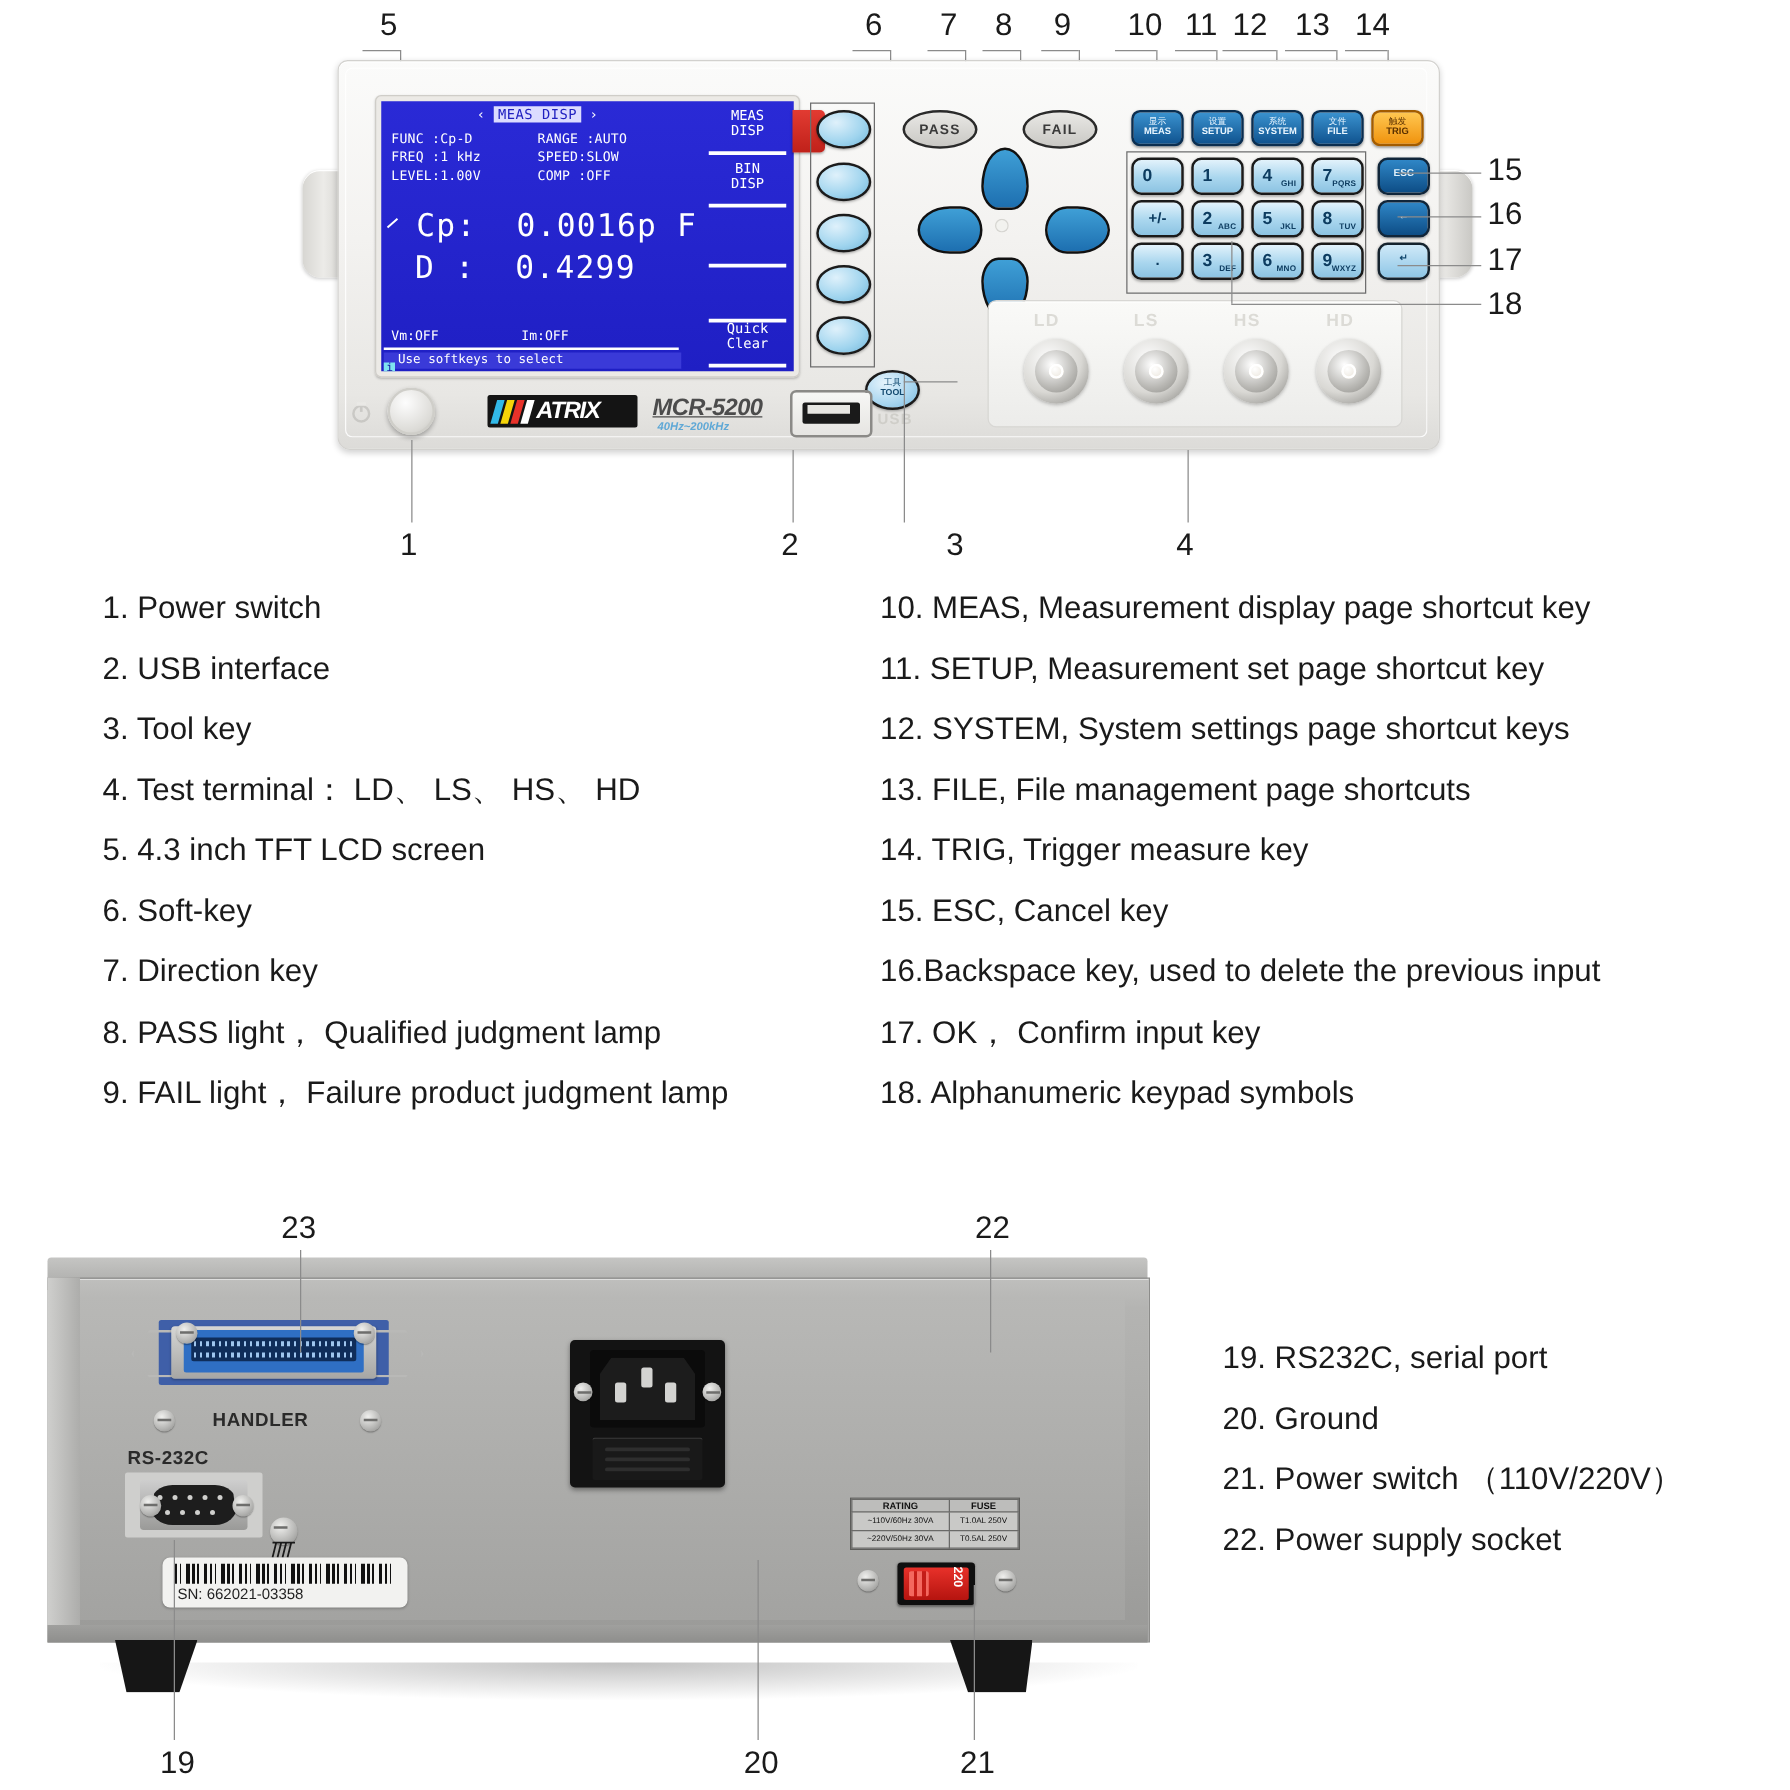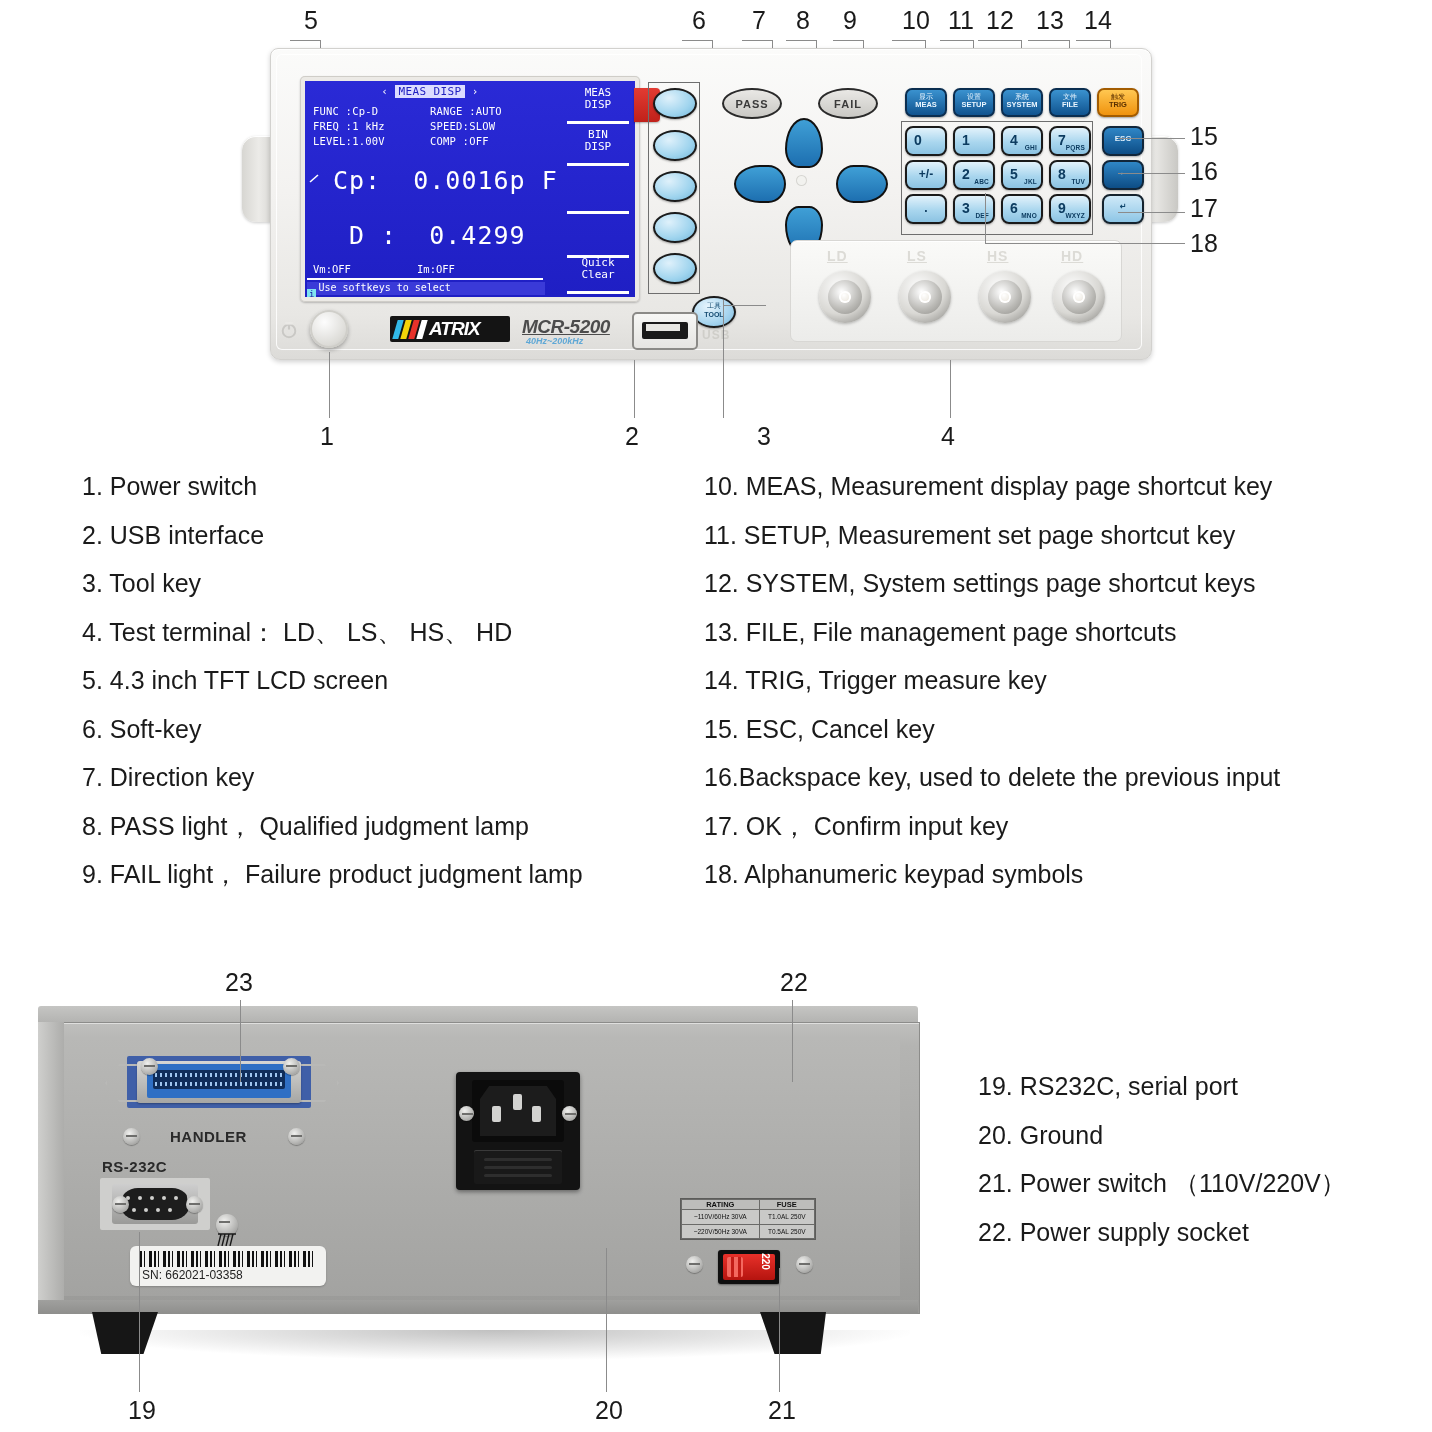--- a/index.html
+++ b/index.html
@@ -116,21 +116,21 @@
   #usb-port{position:absolute;left:382px;top:272px;width:62px;height:34px;border:2px solid #8b8a87;border-radius:5px;
     background:linear-gradient(180deg,#f7f7f5,#e6e5e2);}
   #usb-inner{position:absolute;left:8px;top:8px;width:46px;height:17px;background:#1a1a1a;border-radius:2px;}
   #usb-tongue{position:absolute;left:12px;top:10px;width:34px;height:7px;background:#e7e6e2;}
   #usb-text{position:absolute;left:452px;top:288px;font-size:12px;color:#cfcec9;font-weight:bold;letter-spacing:1px;}
 
   
   #terminal-panel{position:absolute;left:540px;top:200px;width:330px;height:100px;
     background:linear-gradient(180deg,#fafaf8,#ececea);border:1px solid #d8d7d4;border-radius:7px;
     box-shadow:inset 0 1px 0 #fff;}
-  .term-label{position:absolute;top:7px;font-size:14px;color:#dcdbd6;font-weight:bold;letter-spacing:1px;text-decoration:underline;}
+  .term-label{position:absolute;top:7px;font-size:14px;color:#dcdbd6;font-weight:bold;letter-spacing:1px;}
   .bnc{position:absolute;top:30px;width:52px;height:52px;border-radius:50%;
     background:radial-gradient(circle at 38% 32%,#fdfdfd,#d9d8d4 55%,#a9a8a4 80%,#cfcec9);
     box-shadow:0 1px 3px rgba(0,0,0,.25);}
   .bnc::before{content:"";position:absolute;left:9px;top:9px;width:34px;height:34px;border-radius:50%;
     background:radial-gradient(circle at 40% 35%,#fff,#b9b8b4 60%,#8d8c88);}
   .bnc::after{content:"";position:absolute;left:20px;top:20px;width:12px;height:12px;border-radius:50%;
     background:radial-gradient(circle at 40% 35%,#fff,#f2efe9 50%,#d8c9b4);box-shadow:inset 0 0 0 2px #fff;}
 
   
   #legend{position:absolute;left:0;top:462px;width:1432px;height:450px;}
@@ -281,21 +281,21 @@
         <div class="lcd-row" style="left:125px;top:24px;">RANGE :AUTO</div>
         <div class="lcd-row" style="left:8px;top:39px;">FREQ :1 kHz</div>
         <div class="lcd-row" style="left:125px;top:39px;">SPEED:SLOW</div>
         <div class="lcd-row" style="left:8px;top:54px;">LEVEL:1.00V</div>
         <div class="lcd-row" style="left:125px;top:54px;">COMP :OFF</div>
 
         <svg class="lcd-check" viewBox="0 0 12 12">
           <path d="M1 9 L9 2" stroke="#fff" stroke-width="1.6" fill="none"></path>
         </svg>
         <div class="lcd-big" style="left:28px;top:85px;">Cp:  0.0016p F</div>
-        <div class="lcd-big" style="left:44px;top:118px;margin-top:22px;">D :  0.4299</div>
+        <div class="lcd-big" style="left:27px;top:118px;">D :  0.4299</div>
 
         <div class="lcd-bot" style="left:8px;bottom:22px;">Vm:OFF</div>
         <div class="lcd-bot" style="left:112px;bottom:22px;">Im:OFF</div>
         <div class="lcd-hline" style="bottom:17px;"></div>
         <div class="lcd-statusbar">
           <span class="tag">i</span><span class="txt">Use softkeys to select</span>
         </div>
 
         <div id="lcd-softcol">
             <div class="sk-label" style="top: 6px;">

